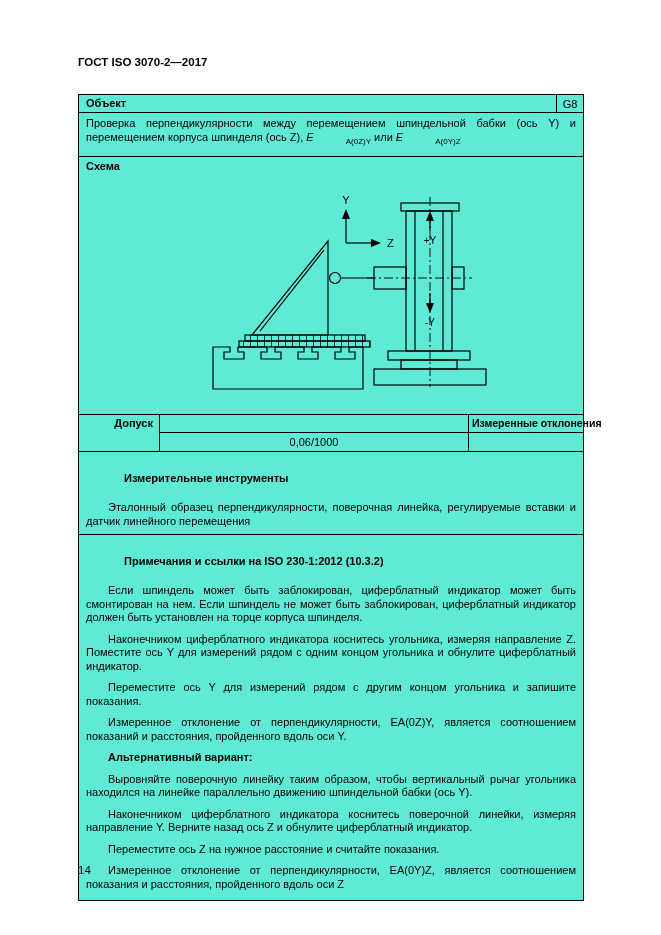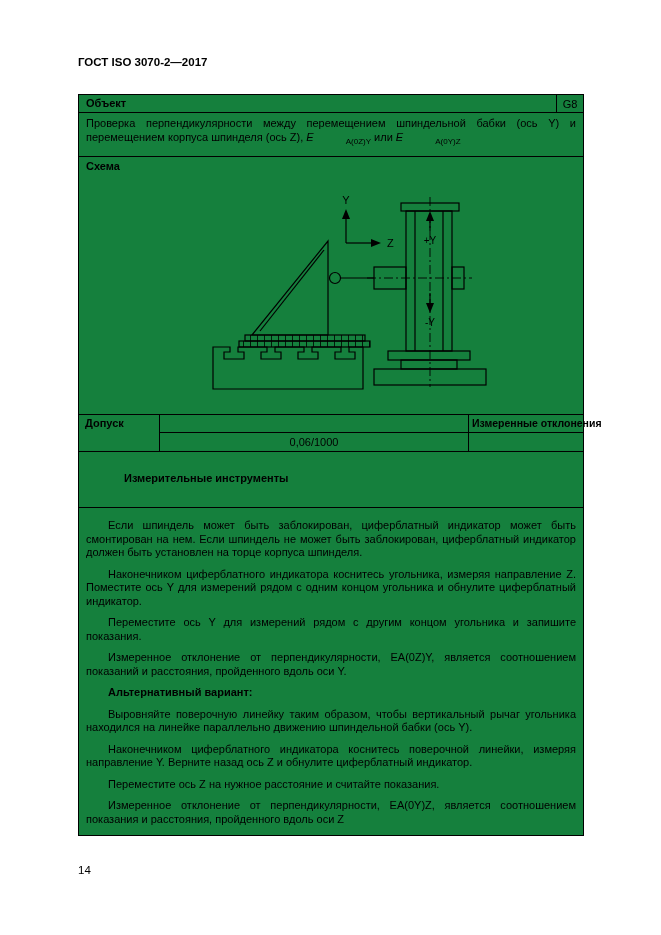--- a/index.html
+++ b/index.html
@@ -6,21 +6,21 @@
   body {
     width:661px; height:935px; background:#ffffff; position:relative;
     font-family:"Liberation Sans", sans-serif; color:#000;
     -webkit-font-smoothing:antialiased;
   }
   .doc-header { position:absolute; left:78px; top:56px; font-size:11.5px; font-weight:bold; }
   .page-number { position:absolute; left:78px; top:864px; font-size:11.5px; }
 
   .doc-table {
     position:absolute; left:78px; top:94px; width:506px;
-    border:1.5px solid #000; box-sizing:border-box; font-size:11px; background:#15803d;
+    border:1.5px solid #000; box-sizing:border-box; font-size:11px; background:#5eead4;
   }
   .row { border-bottom:1px solid #000; box-sizing:border-box; }
   .row:last-child { border-bottom:none; }
 
   
   .row-object { display:flex; align-items:stretch; }
   .object-label { flex:1; padding:2px 7px 3px; font-weight:bold; }
   .g8-cell { width:26px; border-left:1px solid #000; display:flex; align-items:center; justify-content:center; }
 
   
@@ -30,21 +30,21 @@
 
   
   .row-schema { position:relative; height:258px; }
   .schema-label { position:absolute; top:3px; left:7px; font-weight:bold; }
   .schema-svg { position:absolute; top:16px; left:0; }
   .dlabel { font-family:"Liberation Sans", sans-serif; font-size:11px; fill:#000; stroke:none; }
   .dlabel-sm { font-family:"Liberation Sans", sans-serif; font-size:10px; fill:#000; stroke:none; }
 
   
   .row-tol { display:flex; height:37px; }
-  .tol-label { width:81px; border-right:1px solid #000; box-sizing:border-box; padding:2px 6px; font-weight:bold; }
+  .tol-label { width:81px; border-right:1px solid #000; box-sizing:border-box; padding:2px 6px; font-weight:bold;text-align:right; }
   .tol-rest { flex:1; display:flex; flex-direction:column; }
   .tol-top { height:17px; display:flex; }
   .tol-top-spacer { flex:1; }
   .tol-measured { width:115px; border-left:1px solid #000; box-sizing:border-box; font-weight:bold; font-size:10.5px; padding:2px 3px; white-space:nowrap; }
   .tol-bottom { flex:1; border-top:1px solid #000; display:flex; }
   .tol-value { flex:1; text-align:center; padding-top:3px; }
   .tol-bottom-right { width:115px; border-left:1px solid #000; box-sizing:border-box; }
 
   
   .row-instr { padding:3px 7px 6px; }
@@ -157,23 +157,25 @@
       </div>
       <div class="tol-bottom">
         <div class="tol-value">0,06/1000</div>
         <div class="tol-bottom-right"></div>
       </div>
     </div>
   </div>
 
   <div class="row row-instr">
     <p class="section-title">Измерительные инструменты</p>
+    <p class="instr-text">Эталонный образец перпендикулярности, поверочная линейка, регулируемые вставки и датчик линейного перемещения</p>
   </div>
 
   <div class="row row-notes">
+    <p class="section-title">Примечания и ссылки на ISO 230-1:2012 (10.3.2)</p>
     <p class="note-p">Если шпиндель может быть заблокирован, циферблатный индикатор может быть смонтирован на нем. Если шпиндель не может быть заблокирован, циферблатный индикатор должен быть установлен на торце корпуса шпинделя.</p>
     <p class="note-p">Наконечником циферблатного индикатора коснитесь угольника, измеряя направление Z. Поместите ось Y для измерений рядом с одним концом угольника и обнулите циферблатный индикатор.</p>
     <p class="note-p">Переместите ось Y для измерений рядом с другим концом угольника и запишите показания.</p>
     <p class="note-p">Измеренное отклонение от перпендикулярности, EA(0Z)Y, является соотношением показаний и расстояния, пройденного вдоль оси Y.</p>
     <p class="note-p bold">Альтернативный вариант:</p>
     <p class="note-p">Выровняйте поверочную линейку таким образом, чтобы вертикальный рычаг угольника находился на линейке параллельно движению шпиндельной бабки (ось Y).</p>
     <p class="note-p">Наконечником циферблатного индикатора коснитесь поверочной линейки, измеряя направление Y. Верните назад ось Z и обнулите циферблатный индикатор.</p>
     <p class="note-p">Переместите ось Z на нужное расстояние и считайте показания.</p>
     <p class="note-p">Измеренное отклонение от перпендикулярности, EA(0Y)Z, является соотношением показания и расстояния, пройденного вдоль оси Z</p>
   </div>

